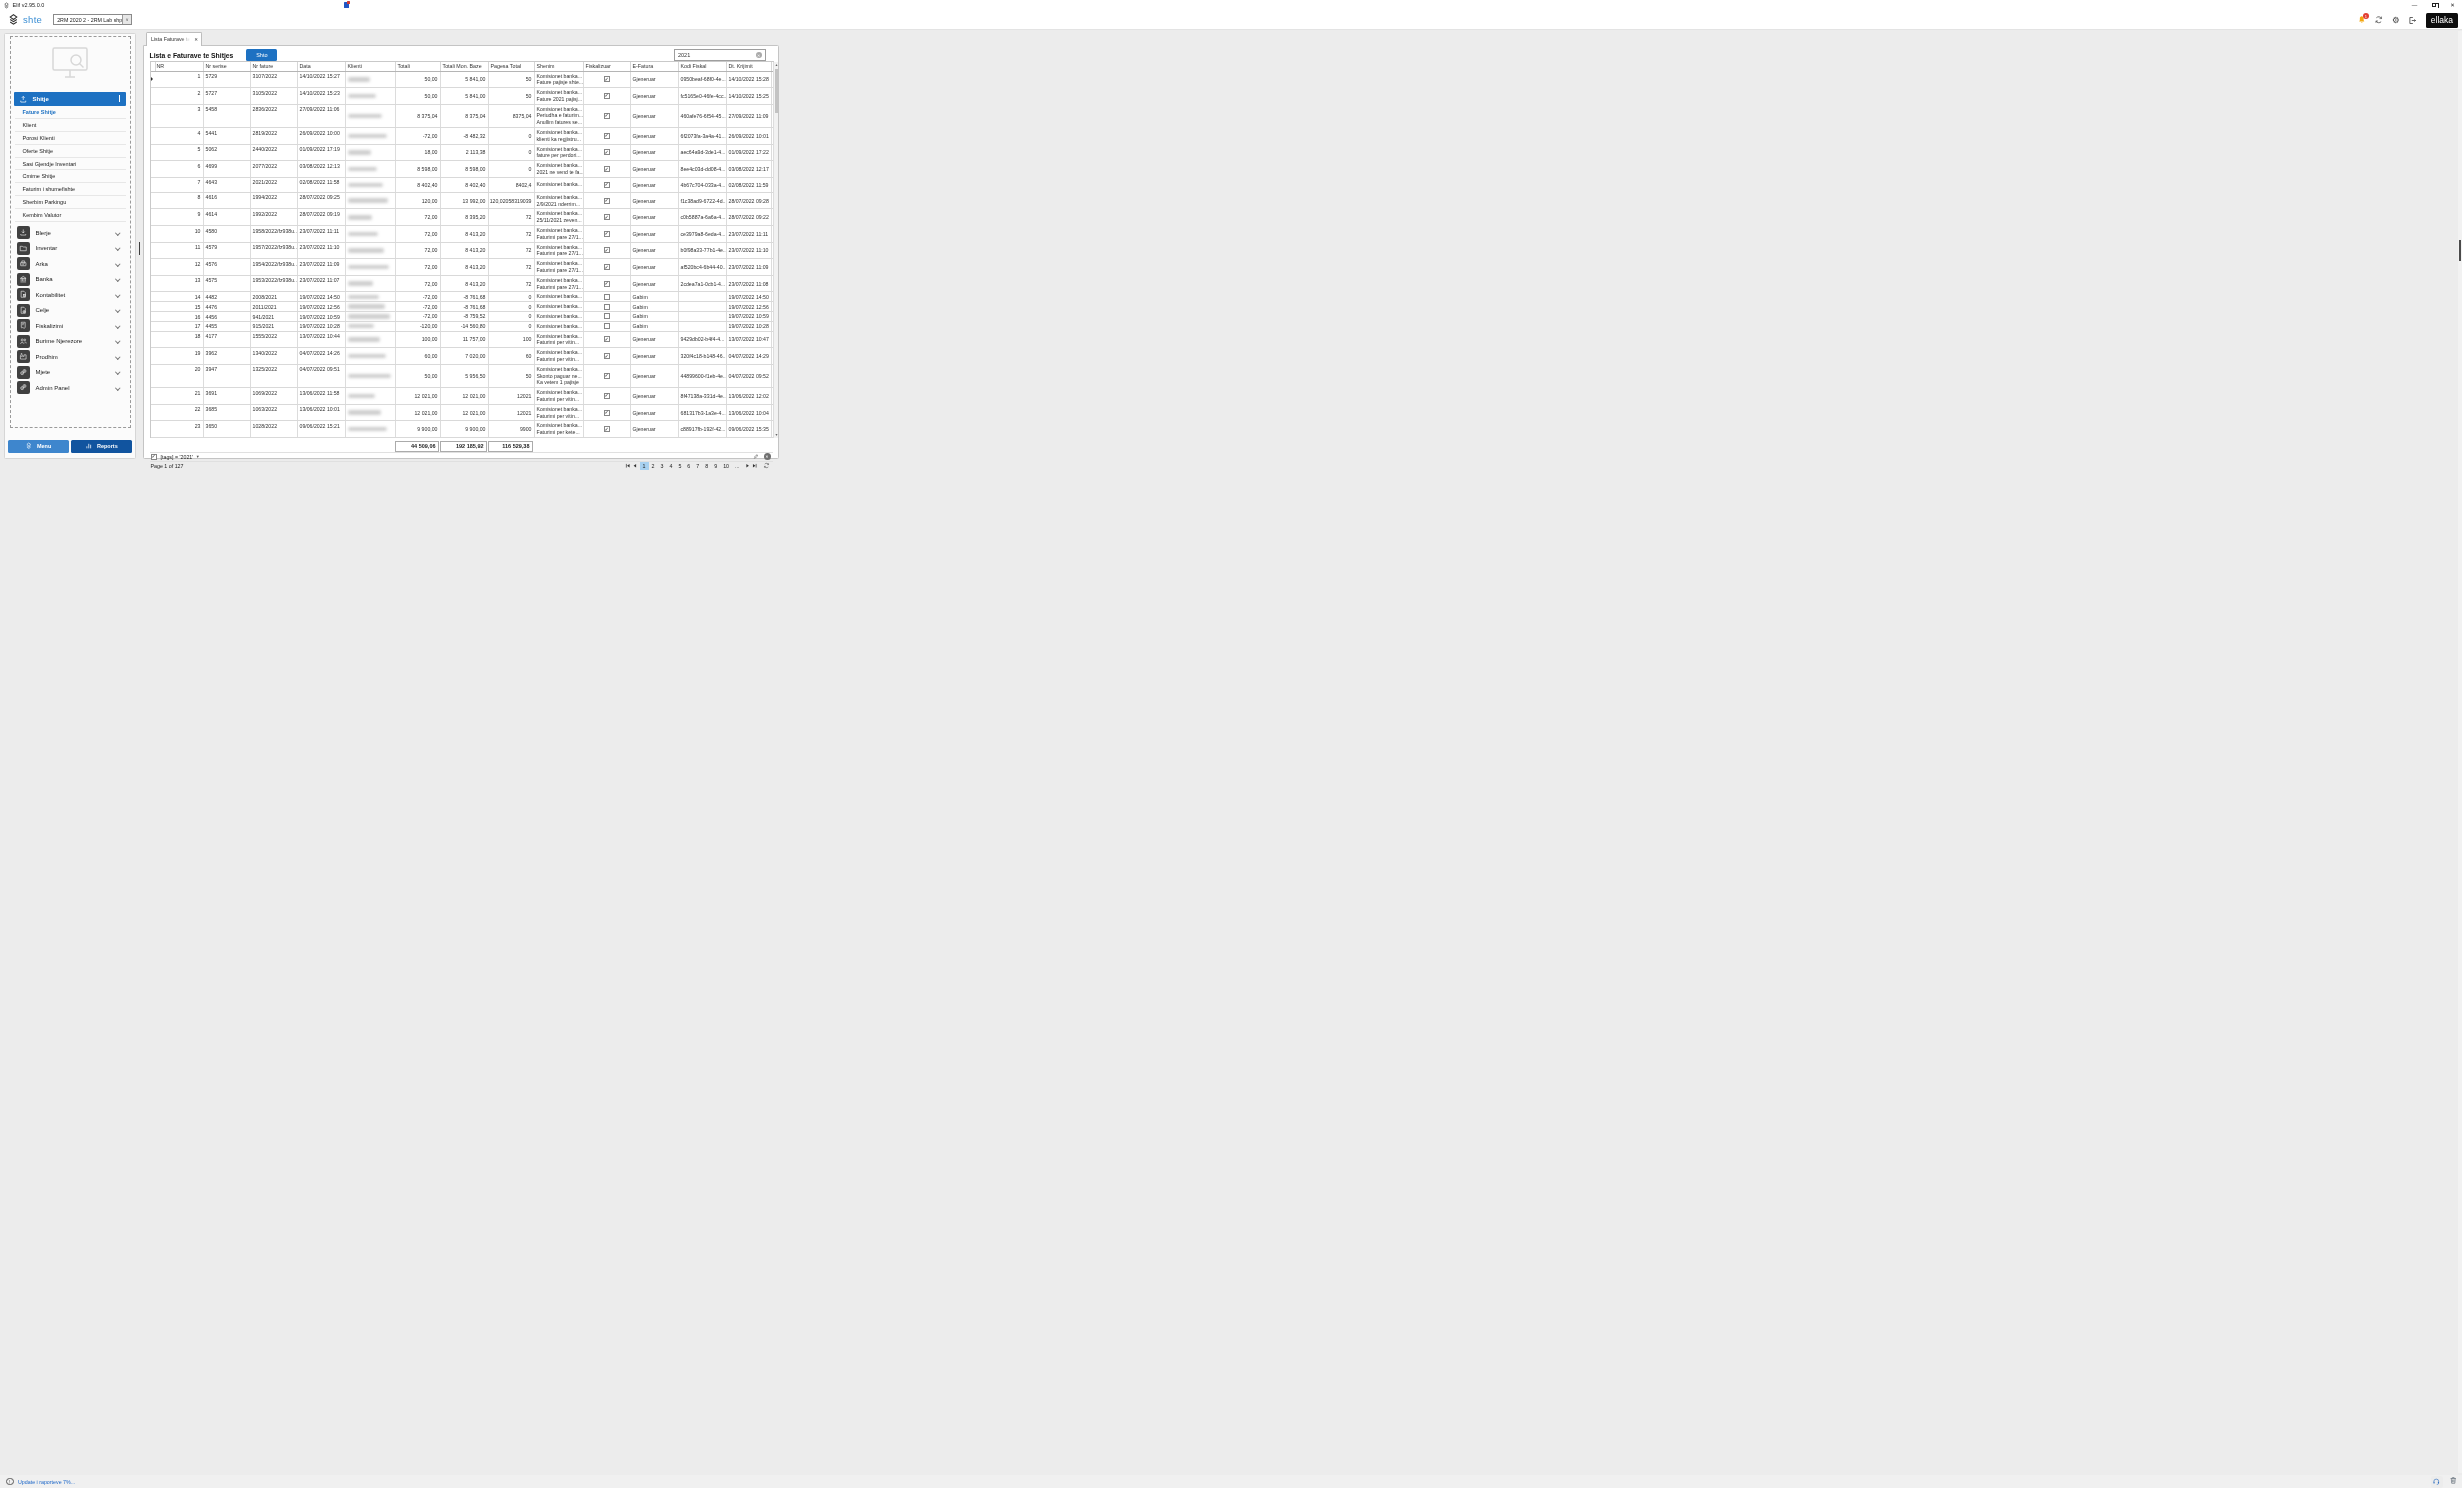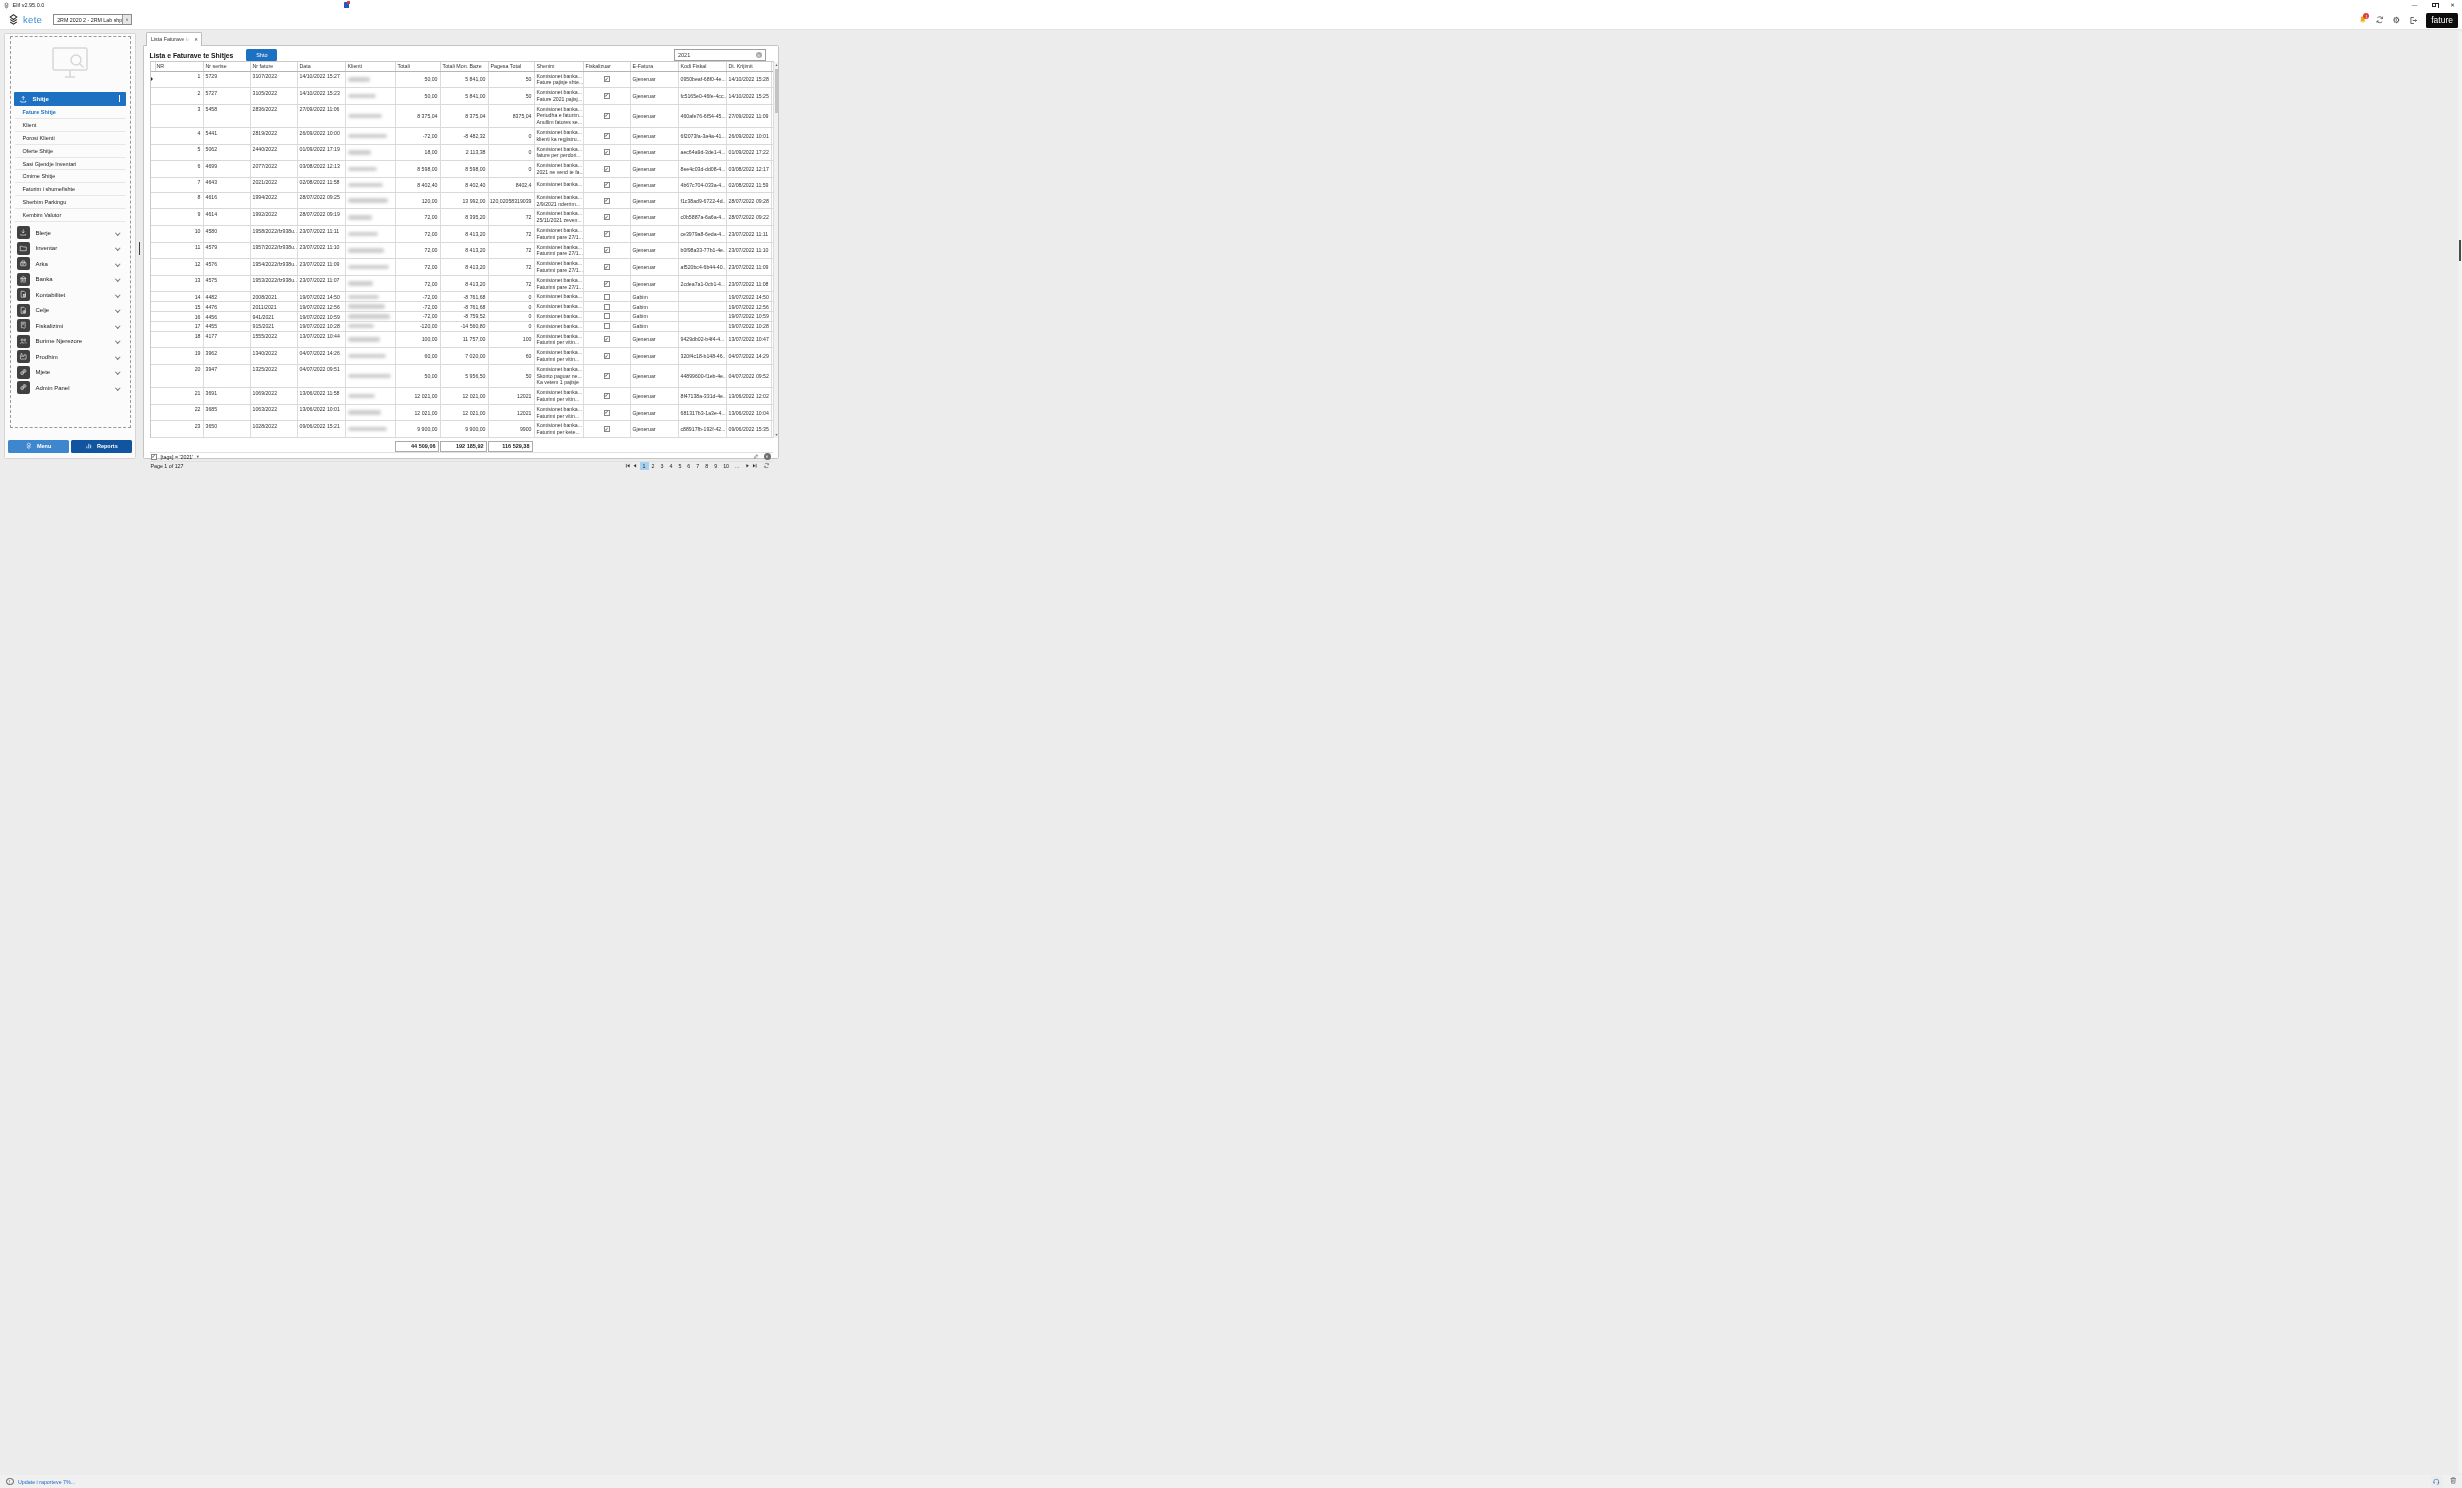--- a/index.html
+++ b/index.html
@@ -175,21 +175,21 @@
     <div class="wbtn">✕</div>
   </div>
 </div>
 
 <div id="toolbar">
   <svg id="brand-logo" viewBox="0 0 24 24" fill="none" stroke="#2f2f2f" stroke-width="2">
     <path d="M12 3 L18 7.5 L12 12 L6 7.5 Z"></path>
       <path d="M6 12 L12 16 L18 12"></path>
       <path d="M6 16.5 L12 20.5 L18 16.5"></path>
   </svg>
-  <span id="brand-text">kete</span>
+  <span id="brand-text">shte</span>
   <div id="company-select">
     <span class="val">2RM 2020 2 - 2RM Lab shpk...</span>
     <span class="dd">∨</span>
   </div>
   <div id="toolbar-right">
     <div class="tool-ic">
       <svg viewBox="0 0 24 24" width="9.5" height="9.5">
         <path d="M12 3 C9 3 7.2 5.4 7.2 8.6 V13 L5.5 16.4 H18.5 L16.8 13 V8.6 C16.8 5.4 15 3 12 3 Z" fill="#f3a60e"></path>
         <path d="M9.8 18 a2.3 2.3 0 0 0 4.4 0 Z" fill="#f3a60e"></path>
       </svg>
@@ -206,21 +206,21 @@
     <div class="tool-ic">
       <span class="glyph">⚙</span>
     </div>
     <div class="tool-ic">
       <svg viewBox="0 0 24 24" width="9" height="9" fill="none" stroke="#333" stroke-width="2">
         <path d="M13 4 H5 V20 H13"></path>
           <path d="M10 12 H20"></path>
           <path d="M17 9 L20 12 L17 15"></path>
       </svg>
     </div>
-    <span id="user-badge">fature</span>
+    <span id="user-badge">ellaka</span>
   </div>
 </div>
 
 <div id="sidebar">
   <div id="sidebar-inner">
     <div id="side-logo">
       <svg width="48" height="42" viewBox="0 0 96 84" fill="none" stroke="#cfcfcf" stroke-width="3">
         <rect x="14" y="10" width="68" height="44" rx="3"></rect>
         <path d="M38 68 H58 M48 54 V68"></path>
         <circle cx="60" cy="34" r="10"></circle>

